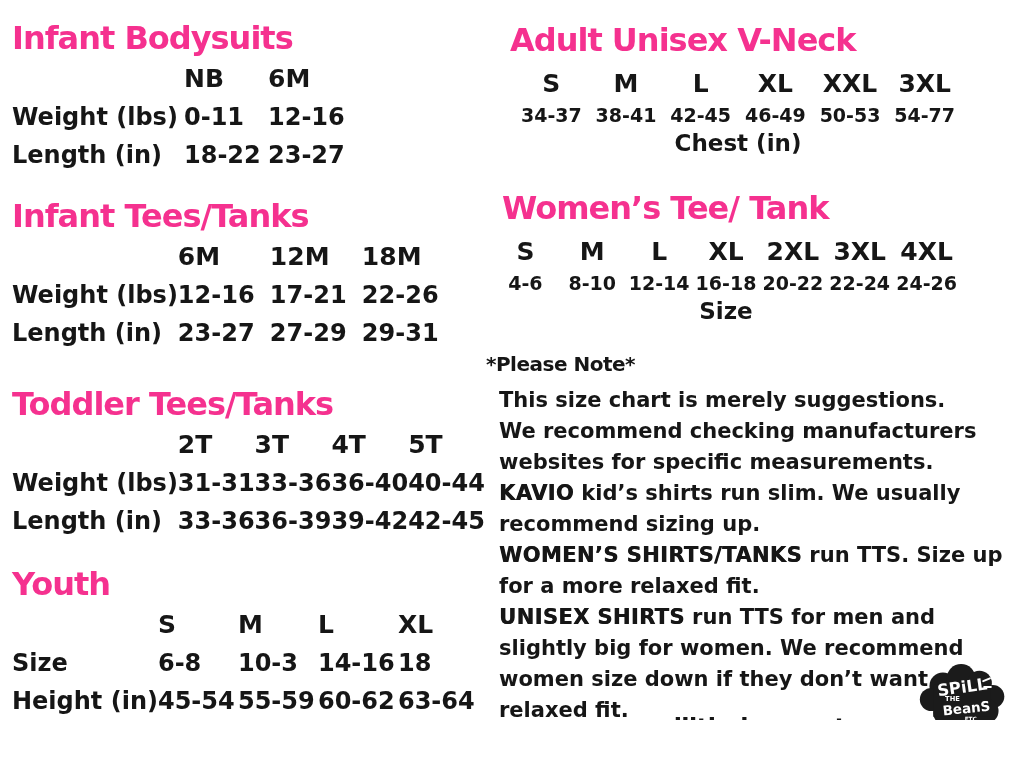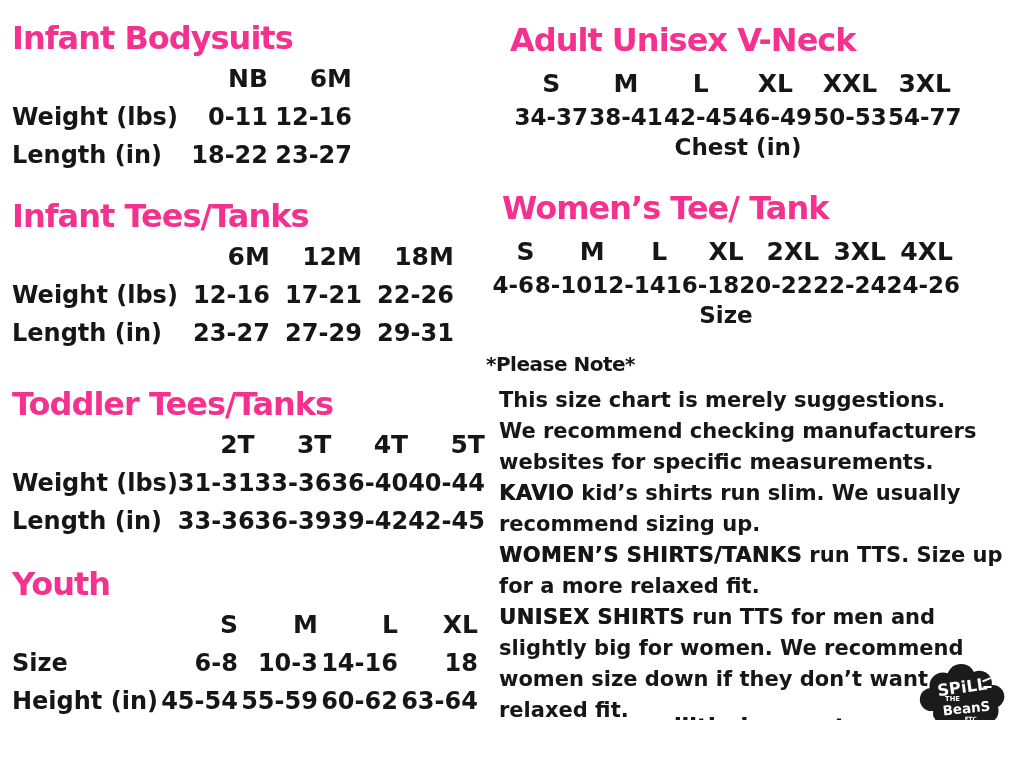--- a/index.html
+++ b/index.html
@@ -7,30 +7,30 @@
   html,body { margin:0; padding:0; background:#ffffff; }
   body { font-family:"DejaVu Sans","Liberation Sans",sans-serif; font-weight:700; color:var(--ink); }
   #canvas { position:relative; width:1024px; height:720px; background:#fff; overflow:hidden; }
   .section { position:absolute; }
   .title { margin:0; font-size:32px; line-height:1.15; letter-spacing:-1px; color:var(--pink); white-space:nowrap; font-weight:700; }
 
   
   .t { display:table; margin-top:2px; border-collapse:collapse; }
   .tr { display:table-row; }
   .tl,.tc { display:table-cell; font-size:24px; padding:5px 0; white-space:nowrap; vertical-align:middle; }
-  .tc { text-align:right; }
+  .tc { text-align:left; }
   .hd { font-size:25px; }
   #sec-ib .tl{min-width:172px} #sec-ib .tc{min-width:84px}
   #sec-it .tl{min-width:150px} #sec-it .tc{min-width:92px}
   #sec-tt .tl{min-width:150px} #sec-tt .tc{min-width:76px}
   #sec-y  .tl{min-width:134px} #sec-y  .tc{min-width:80px}
 
   
   .rt { display:flex; align-items:baseline; }
-  .rc { flex:1; text-align:center; font-size:23px; white-space:nowrap; }
+  .rc { flex:1; text-align:center; font-size:19px; white-space:nowrap; }
   .rc.hd { font-size:25px; }
   #sec-adult .rt, #sec-adult .rcaption { width:448px; margin-left:28px; }
   #sec-women .rt, #sec-women .rcaption { width:468px; margin-left:6px; }
   .rt.values { margin-top:6px; }
   .rcaption { text-align:center; font-size:23px; margin-top:4px; }
   #sec-adult .title { margin-left:24px; }
   #sec-women .title { margin-left:16px; }
   #sec-adult .rt.headers, #sec-women .rt.headers { margin-top:10px; }
 
   

